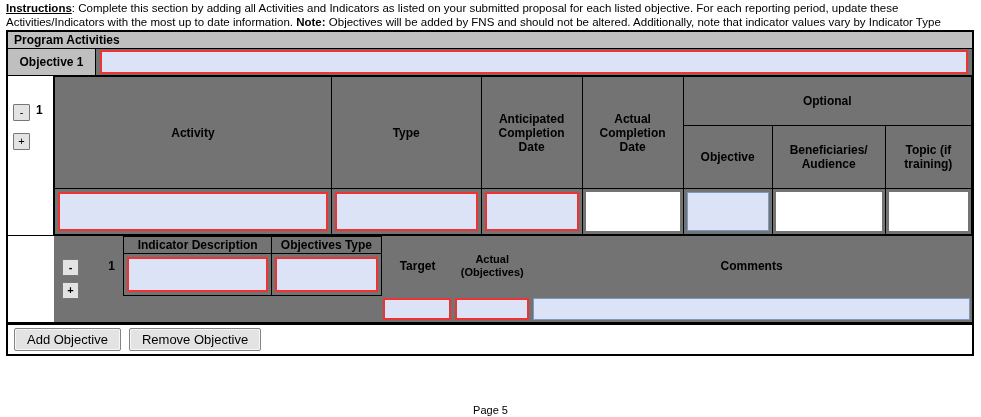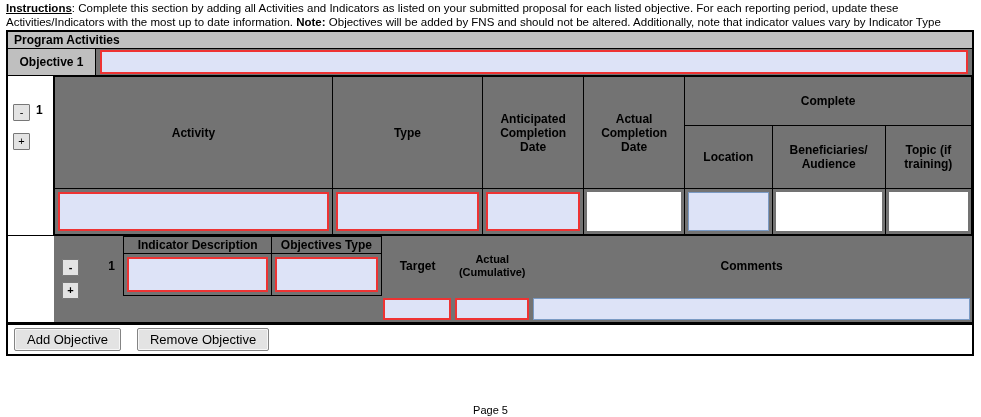--- a/index.html
+++ b/index.html
@@ -176,21 +176,21 @@
     box-sizing: border-box;
   }
   .pbtn {
     background: #e3e3e3;
     border: 1px solid #848484;
     border-radius: 2px;
     font-size: 13px;
     color: #000;
     height: 23px;
     padding: 0 12px;
-    margin-right: 16px;
+    margin-right: 8px;
     font-family: "Liberation Sans", sans-serif;
     box-shadow: inset 0 0 0 1px #f7f7f7;
   }
   .pagenum {
     position: absolute;
     top: 404px;
     left: 0;
     width: 981px;
     text-align: center;
     font-size: 11px;
@@ -233,24 +233,24 @@
           <col style="width:88px">
           <col style="width:92px">
           <col style="width:87px">
         </colgroup>
         <tbody>
             <tr>
           <td class="hdr" rowspan="2">Activity</td>
           <td class="hdr" rowspan="2">Type</td>
           <td class="hdr" rowspan="2">Anticipated Completion Date</td>
           <td class="hdr" rowspan="2">Actual Completion Date</td>
-          <td class="optional-hdr" colspan="3">Complete</td>
+          <td class="optional-hdr" colspan="3">Optional</td>
         </tr>
         <tr>
-          <td class="sub-hdr">Location</td>
+          <td class="sub-hdr">Objective</td>
           <td class="sub-hdr">Beneficiaries/ Audience</td>
           <td class="sub-hdr">Topic (if training)</td>
         </tr>
         <tr class="inputrow">
           <td>
             <div class="cellfield"></div>
           </td>
           <td>
             <div class="cellfield"></div>
           </td>
@@ -289,21 +289,21 @@
         <tbody>
             <tr>
           <td class="nb" rowspan="2" style="position:relative;">
             <div class="btn-sq" style="left:8px; top:22px;">-</div>
             <div class="btn-sq" style="left:8px; top:45px;">+</div>
           </td>
           <td class="nb" rowspan="2">1</td>
           <td class="hdr">Indicator Description</td>
           <td class="hdr">Objectives Type</td>
           <td class="nb" rowspan="2" style="border:none;">Target</td>
-          <td class="nb" rowspan="2" style="border:none; font-size:11px; line-height:13px;"><span>Actual (Cumulative)</span></td>
+          <td class="nb" rowspan="2" style="border:none; font-size:11px; line-height:13px;"><span>Actual (Objectives)</span></td>
           <td class="nb" rowspan="2" style="border:none;">Comments</td>
         </tr>
         <tr>
           <td style="height:42px; padding:3px;">
             <div class="cellfield"></div>
           </td>
           <td style="height:42px; padding:3px;">
             <div class="cellfield"></div>
           </td>
         </tr>

